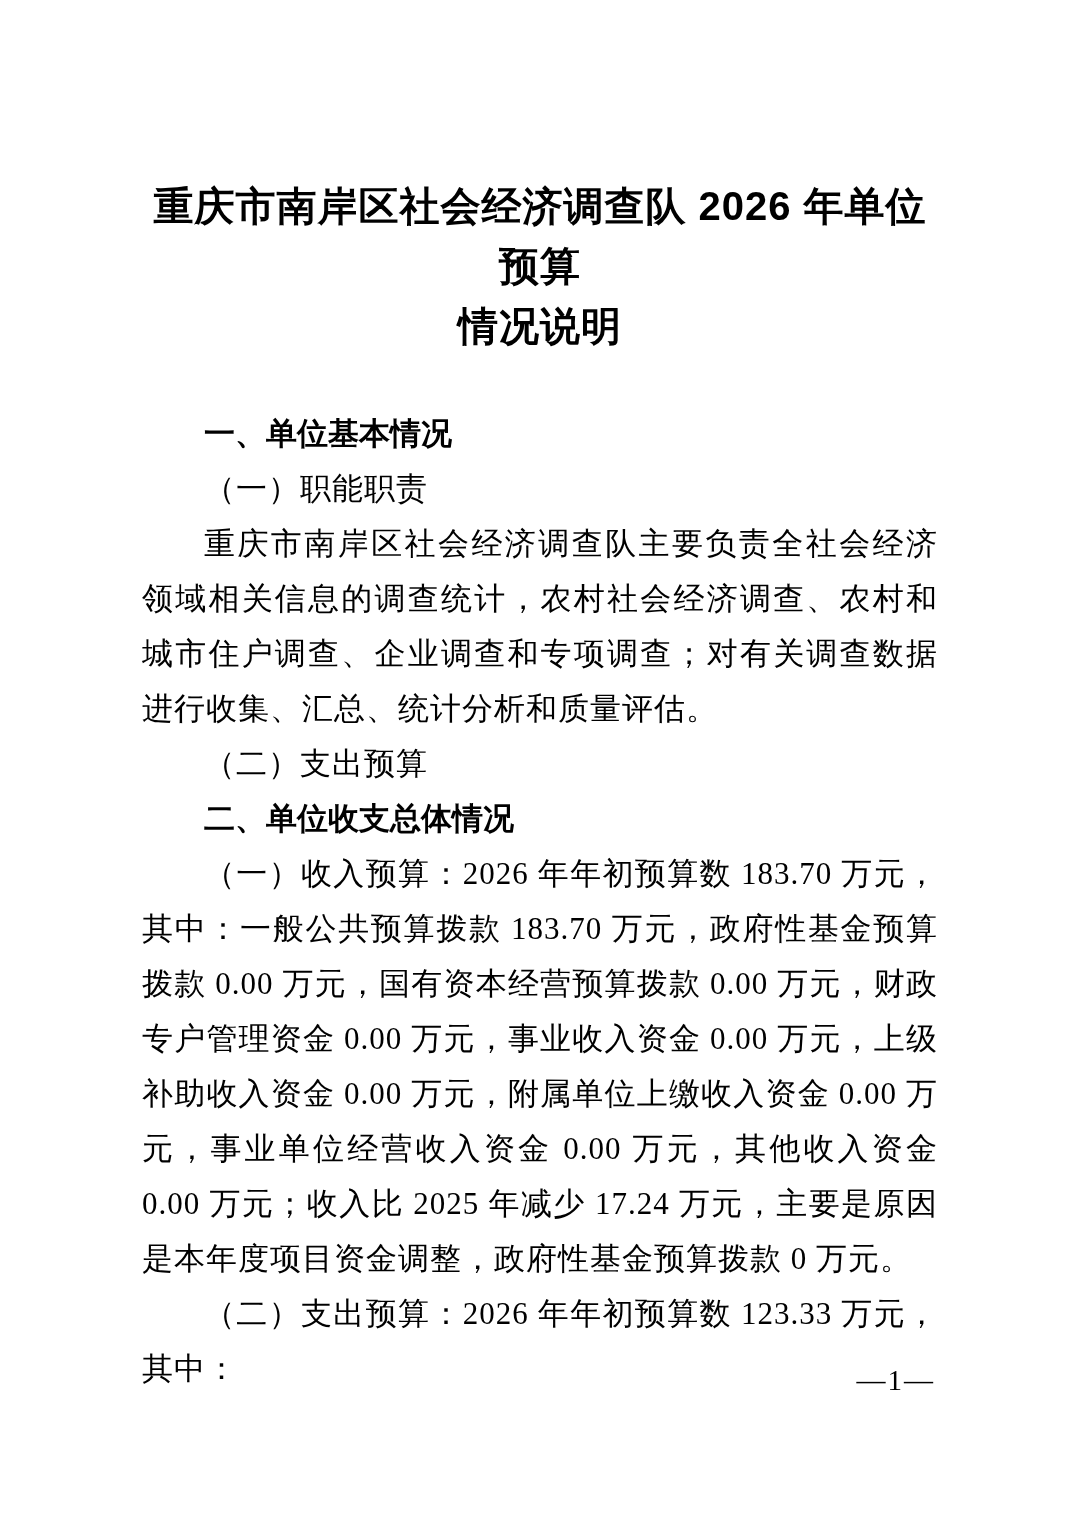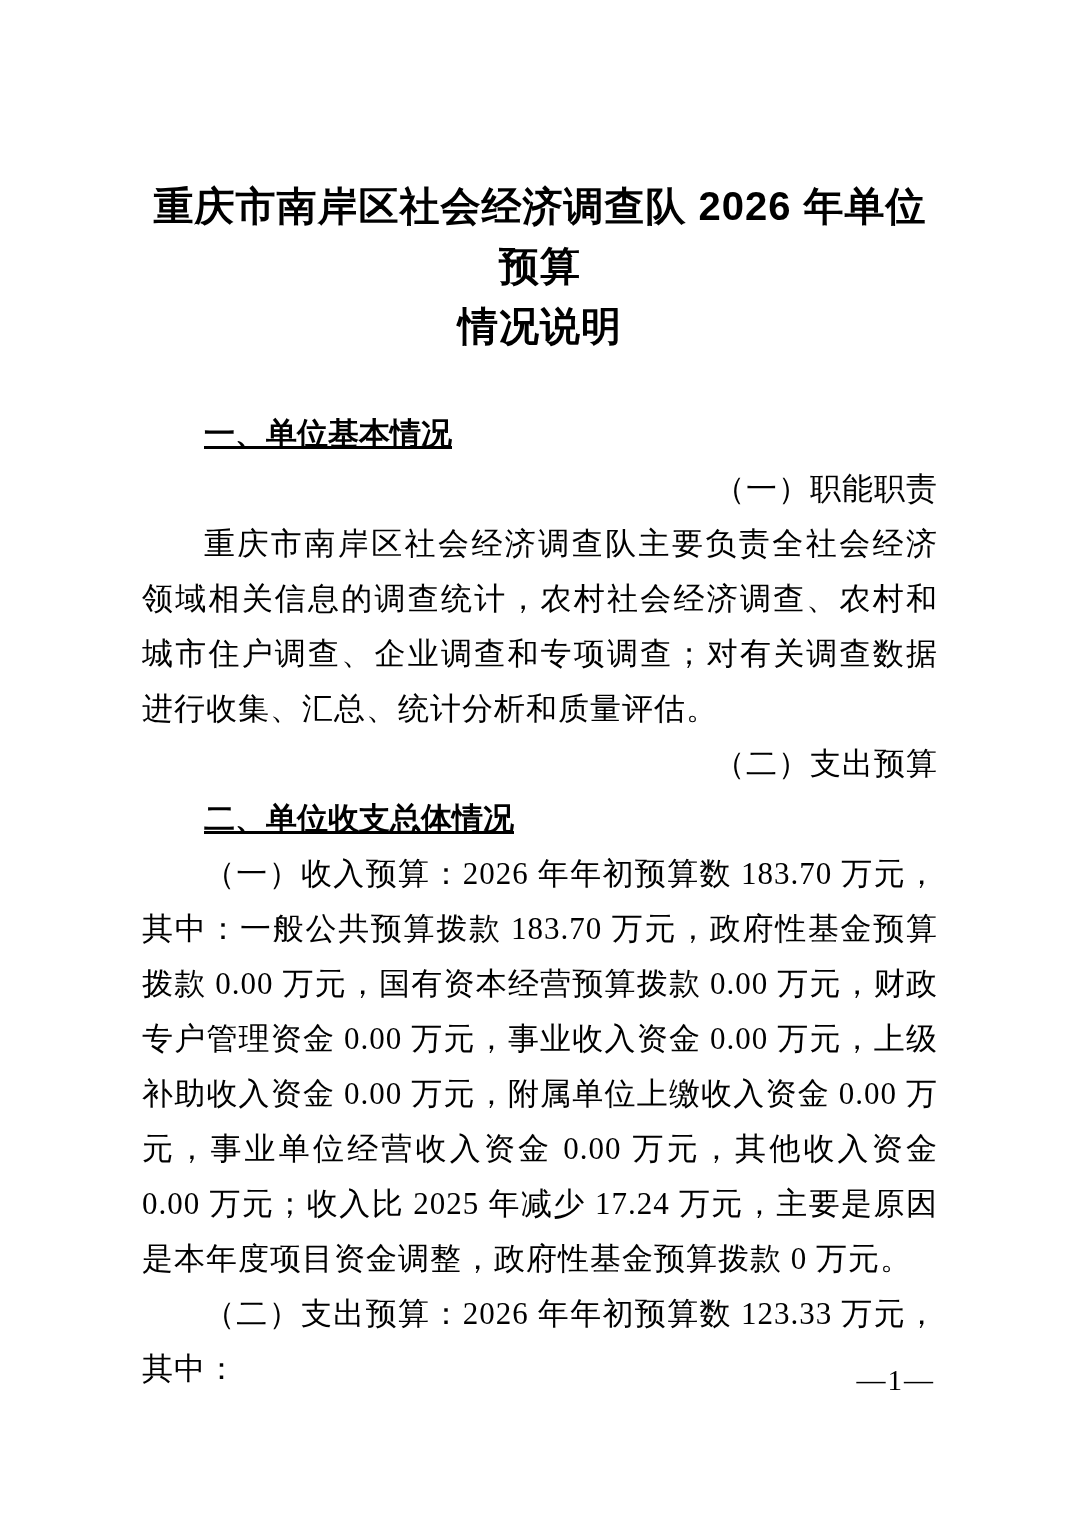--- a/index.html
+++ b/index.html
@@ -30,30 +30,28 @@
     letter-spacing: 1px;
     margin: 0 0 50px 0;
   }
   .section-heading {
     font-family: "Liberation Sans", "DejaVu Sans", sans-serif;
     font-weight: 700;
     font-size: 31px;
     line-height: 55px;
     text-indent: 2em;
     margin: 0;
-    text-decoration: underline;
   }
   .subsection-heading {
     font-family: "Liberation Serif", "DejaVu Serif", serif;
     font-size: 31px;
     line-height: 55px;
     text-indent: 2em;
     margin: 0;
     letter-spacing: 1px;
-    text-align: right;
   }
   .paragraph {
     font-family: "Liberation Serif", "DejaVu Serif", serif;
     font-size: 31px;
     line-height: 55px;
     text-indent: 2em;
     text-align: justify;
     margin: 0;
     letter-spacing: 1px;
   }

